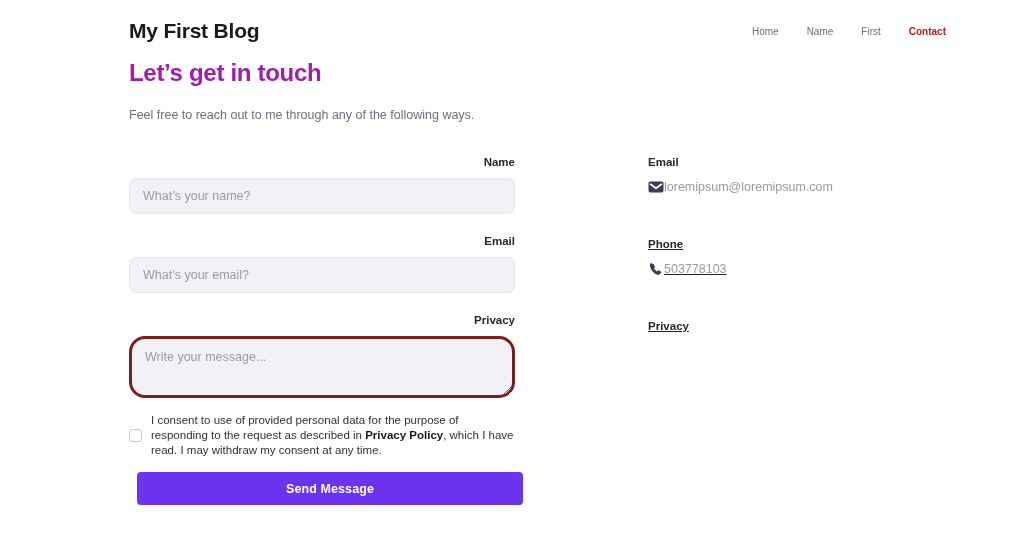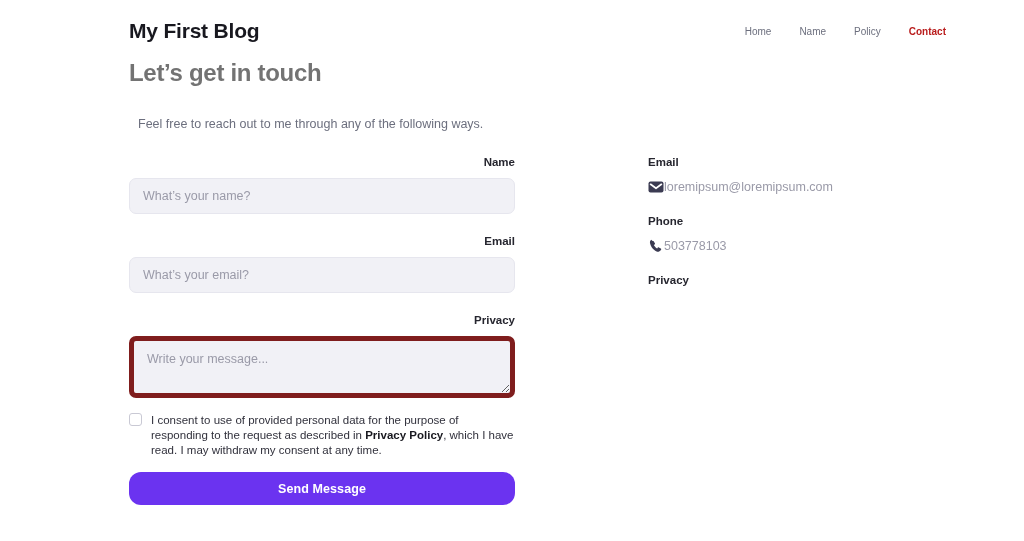--- a/index.html
+++ b/index.html
@@ -65,27 +65,27 @@
   
   .intro {
     position: absolute;
     left: 129px;
     top: 58px;
     width: 600px;
   }
   .page-title {
     font-size: 24px;
     font-weight: bold;
-    color: #737373;
+    color: #a21caf;
     letter-spacing: -0.3px;
     margin: 0;
     line-height: 1.25;
   }
   .page-subtitle {
-    margin: 9px;
+    margin: 0;
     padding-top: 18px;
     font-size: 12.5px;
     color: #6c6f7e;
     line-height: 1.5;
   }
 
   
   .form-col {
     position: absolute;
     left: 129px;
@@ -114,22 +114,22 @@
     font-size: 12.5px;
     color: #26262f;
     outline: none;
   }
   .text-input::placeholder { color: #9a9aa8; }
   .textarea-input {
     display: block;
     width: 386px;
     height: 62px;
     background: #f1f1f6;
-    border: 5px solid #7f1d1d;
-    border-radius: 7px;
+    border: 3px solid #7f1d1d;
+    border-radius: 16px;
     padding: 10px 13px;
     font-family: "Liberation Sans", sans-serif;
     font-size: 12.5px;
     color: #26262f;
     outline: none;
     resize: vertical;
     line-height: 1.4;
   }
   .textarea-input::placeholder { color: #9a9aa8; }
 
@@ -137,20 +137,21 @@
   .field-email { position: absolute; left: 0; top: 79px; }
   .field-msg   { position: absolute; left: 0; top: 158px; }
 
   
   .consent {
     position: absolute;
     left: 0;
     top: 258px;
     width: 386px;
     display: flex;
+    align-items: center;
     gap: 9px;
   }
   .consent-checkbox {
     flex: 0 0 auto;
     width: 13px;
     height: 13px;
     margin: 0;
     border: 1px solid #c9c9d4;
     border-radius: 3px;
     background: #ffffff;
@@ -161,44 +162,44 @@
   .consent-text {
     font-size: 11.5px;
     line-height: 1.32;
     color: #31313c;
   }
   .consent-text b { font-weight: bold; color: #18181f; }
 
   
   .submit-button {
     position: absolute;
-    left: 0;
+    left: 8px;
     top: 317px;
     width: 386px;
     height: 33px;
     background: #6b33f0;
     color: #ffffff;
     border: none;
-    border-radius: 12px;
+    border-radius: 4px;
     font-family: "Liberation Sans", sans-serif;
     font-size: 12.5px;
     font-weight: bold;
     cursor: pointer;
     letter-spacing: 0.1px;
   }
 
   
   .contact-col {
     position: absolute;
     left: 648px;
     top: 155px;
     width: 300px;
   }
   .contact-block { margin-bottom: 0; }
-  .contact-block + .contact-block { margin-top: 19px; }
+  .contact-block + .contact-block { margin-top: 42px; text-decoration: underline; }
   .contact-label {
     font-size: 11.5px;
     font-weight: bold;
     color: #26262f;
     line-height: 1.3;
     margin-bottom: 9px;
   }
   .contact-row {
     display: flex;
     align-items: center;
@@ -223,21 +224,21 @@
 </head>
 <body>
 
 <div class="page">
 
   <div class="site-header">
     <div class="brand">My First Blog</div>
     <nav class="nav">
       <a class="nav-item">Home</a>
       <a class="nav-item">Name</a>
-      <a class="nav-item">Policy</a>
+      <a class="nav-item">First</a>
       <a class="nav-item active">Contact</a>
     </nav>
   </div>
 
   <div class="intro">
     <h1 class="page-title">Let’s get in touch</h1>
     <p class="page-subtitle">Feel free to reach out to me through any of the following ways.</p>
   </div>
 
   <form class="form-col">

